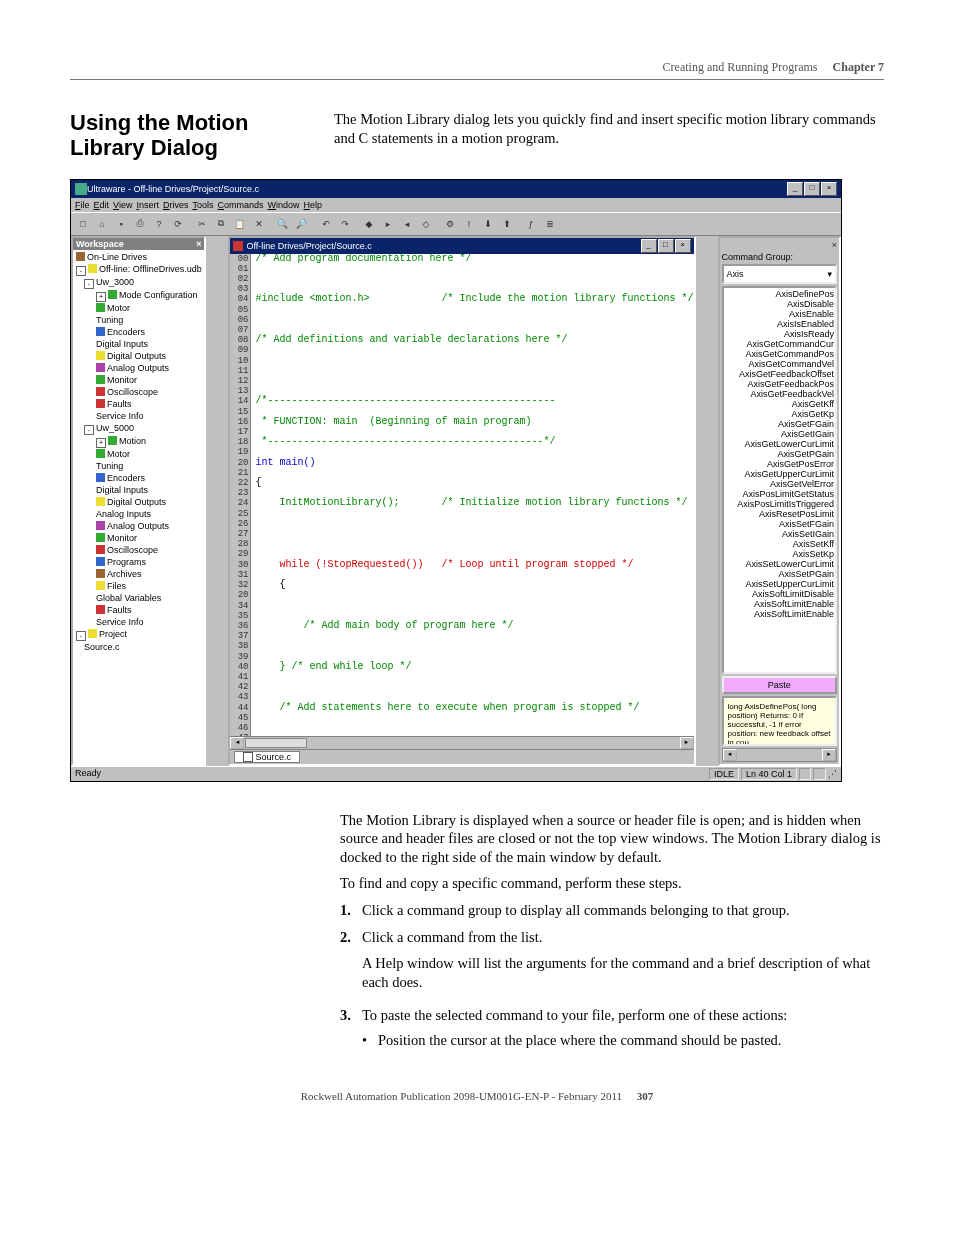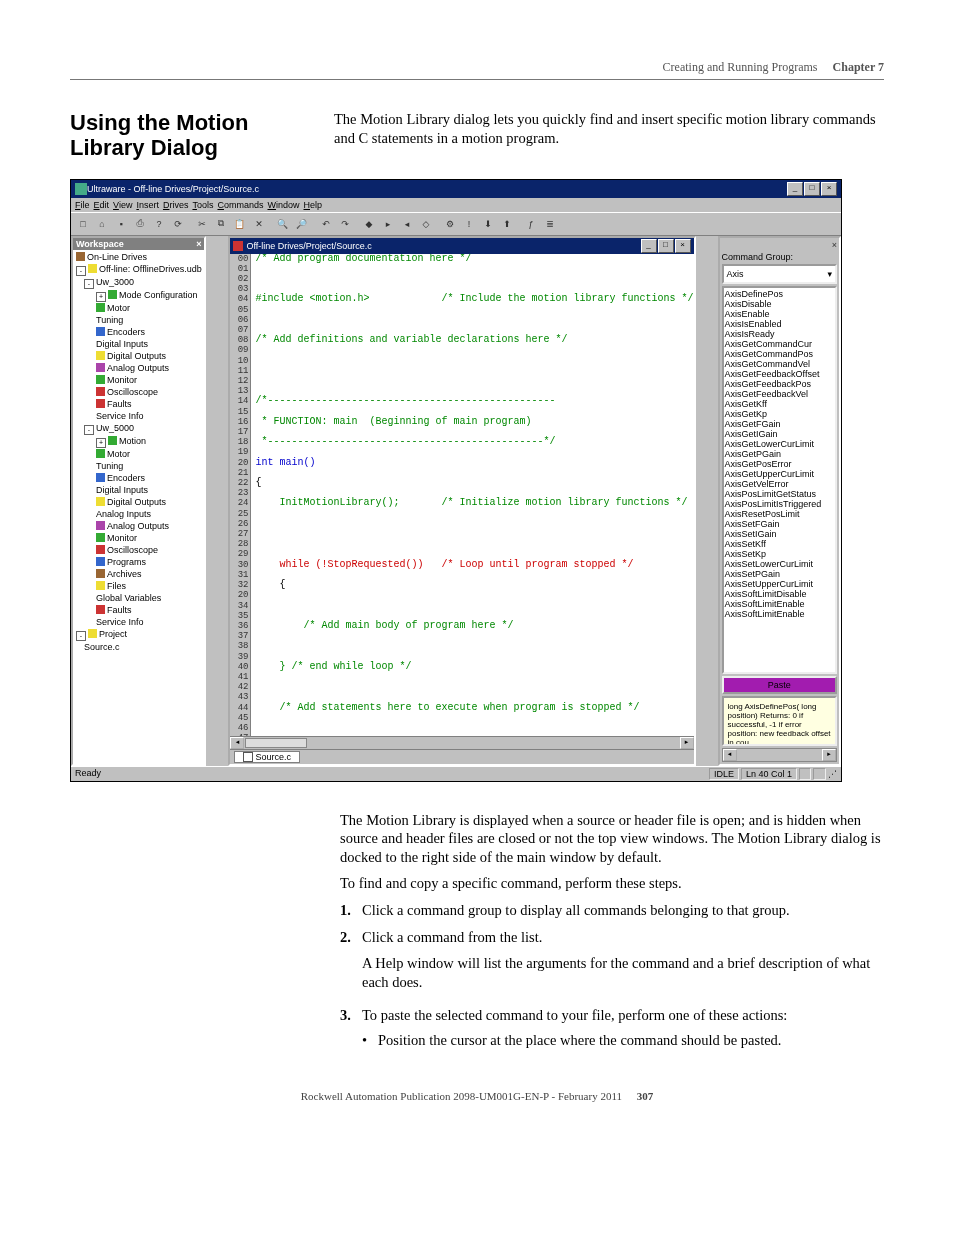--- a/index.html
+++ b/index.html
@@ -201,24 +201,25 @@
     display:flex; justify-content:space-between; align-items:center;
   }
   .rp-list {
     border: 2px inset #eee;
     background:#fff;
     flex:1;
     overflow:hidden;
     padding:1px;
     font-size:9px;
     line-height:10px;
+    text-align:right;
   }
   .rp-btn {
     border: 2px outset #eee;
-    background:#a21caf;
+    background:#f0abfc;
     text-align:center;
     padding: 2px 0;
   }
   .rp-help {
     border: 2px inset #eee;
     background:#ffffe1;
     font-size:8px;
     padding:4px;
     line-height:9px;
     height: 38px;

